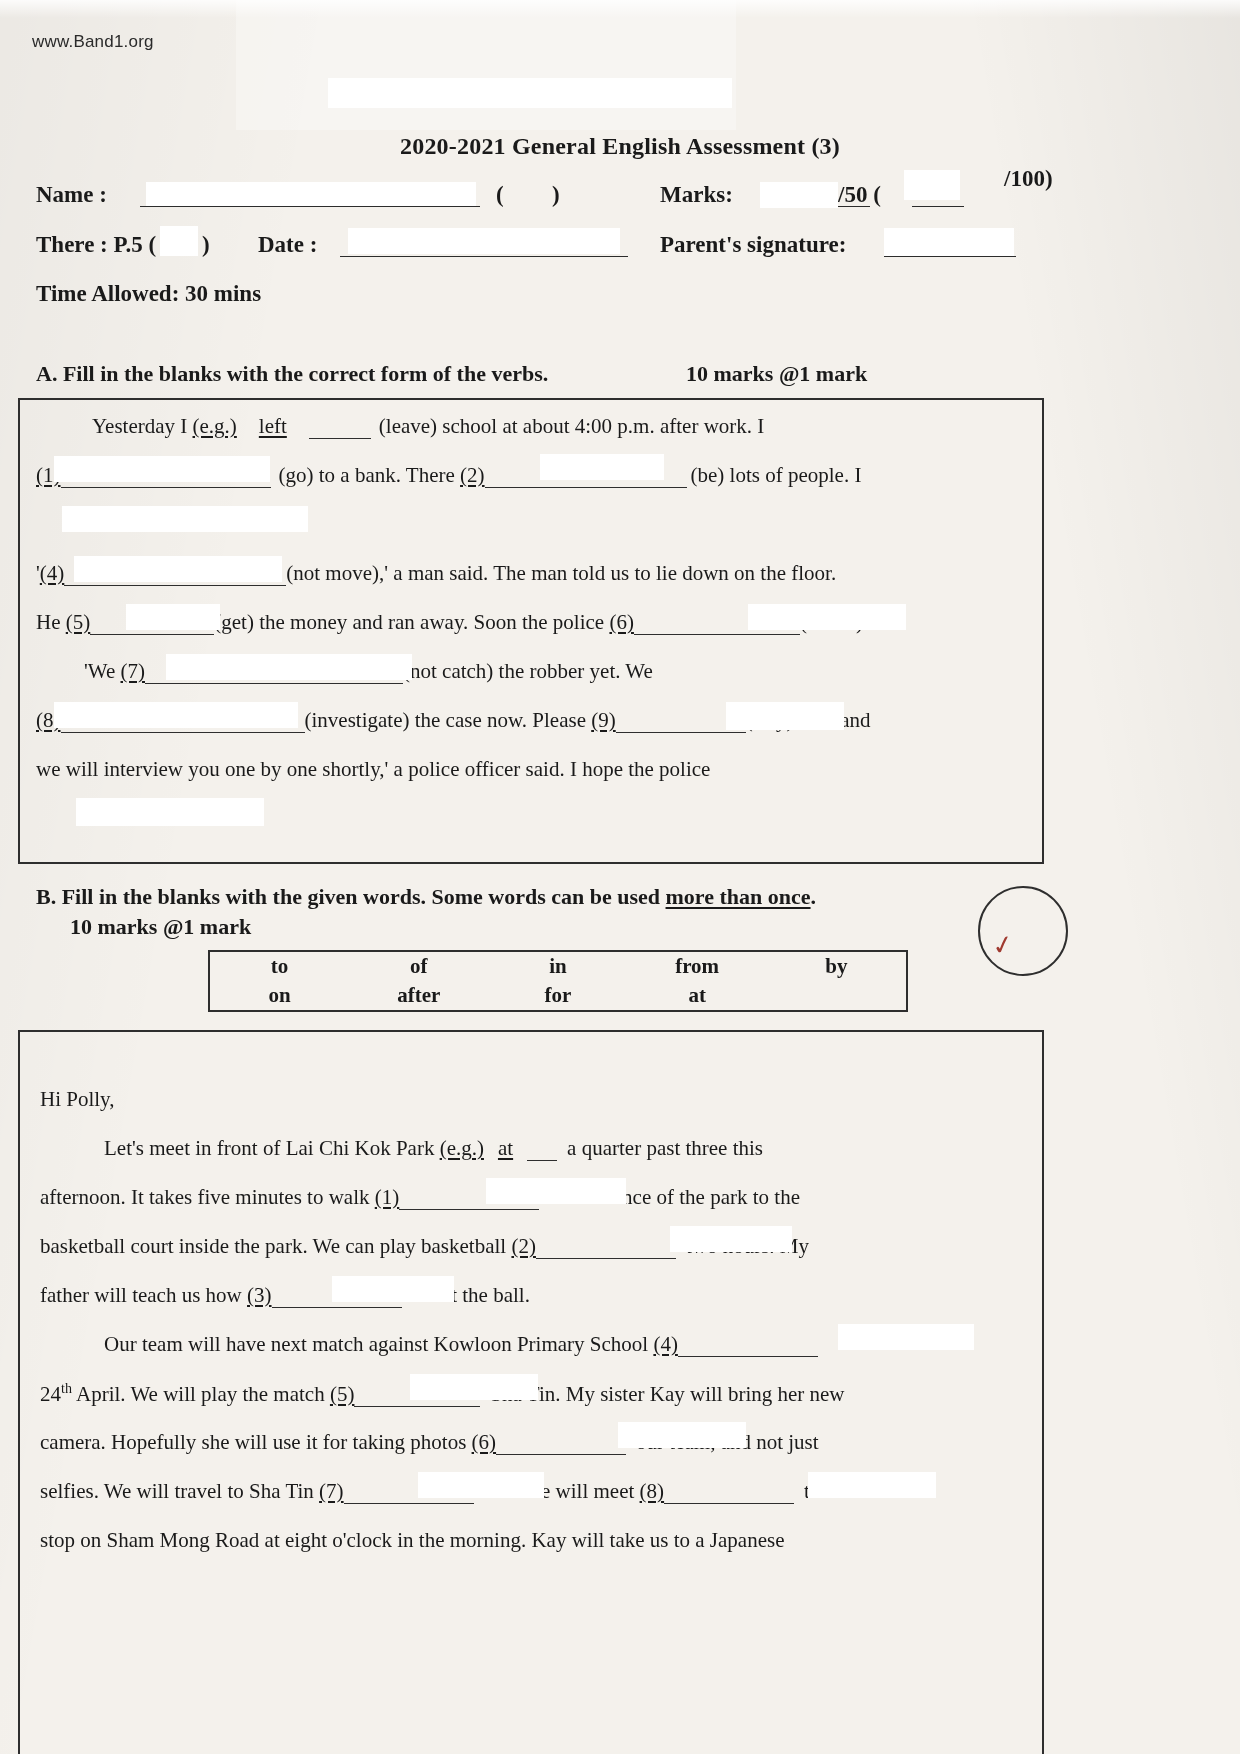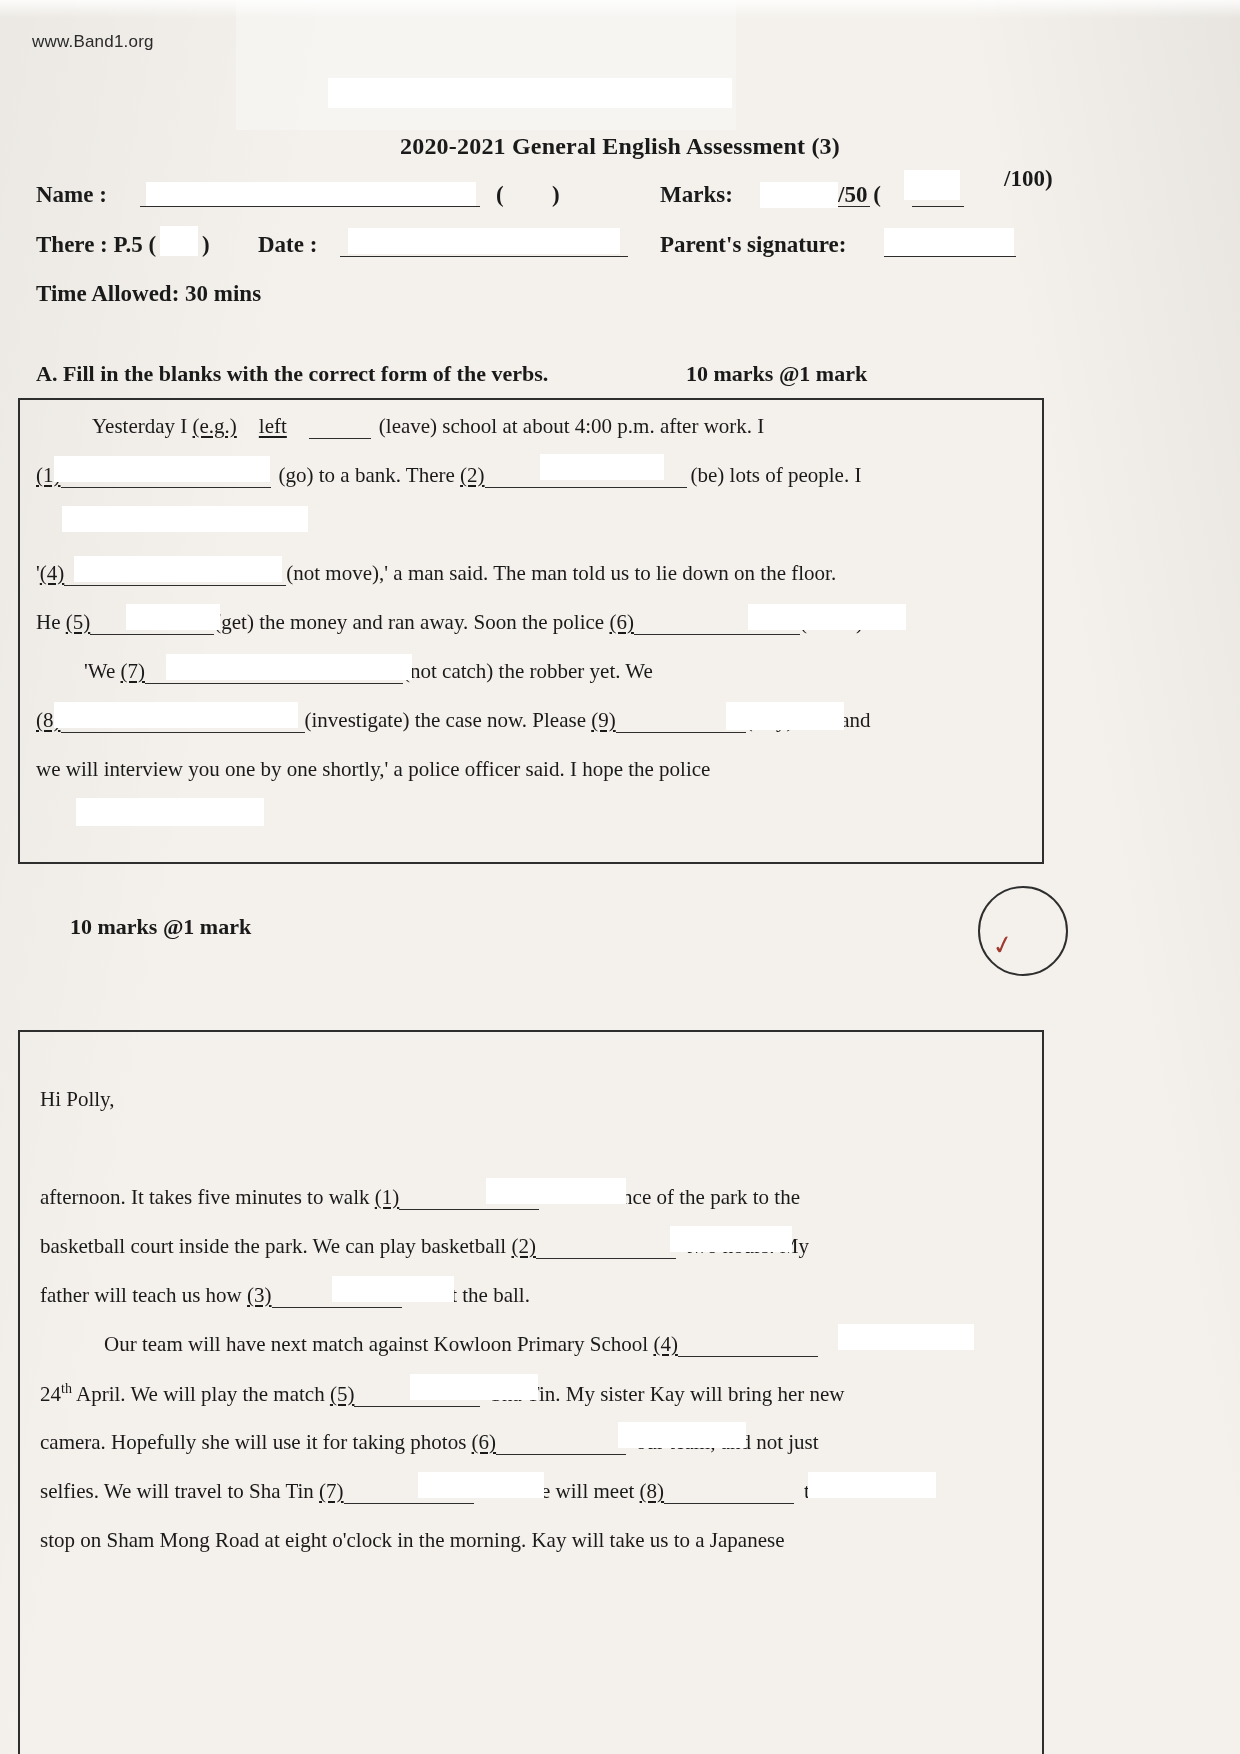--- a/index.html
+++ b/index.html
@@ -169,30 +169,52 @@
 
   <div class="line" style="left:36px; top:708px;">
     <span class="ul">(8)</span><span class="blank" style="width:244px;"></span><span>(investigate) the case now. Please </span><span class="ul">(9)</span><span class="blank" style="width:130px;"></span><span>(stay) here and</span>
   </div>
 
   <div class="line" style="left:36px; top:757px;">
     <span>we will interview you one by one shortly,' a police officer said. I hope the police</span>
   </div>
 
 
+  <div class="section-head" style="left:36px; top:884px; width:960px;">
+    <span>B. Fill in the blanks with the given words. Some words can be used </span><span class="ul">more than once</span><span>.</span>
+  </div>
   <div class="section-head" style="left:70px; top:914px;">10 marks @1 mark</div>
 
   <div class="circle" style="left:978px; top:886px; width:86px; height:86px;"></div>
   <div class="swoosh" style="left:992px; top:930px;">✓</div>
 
+  <div class="wordbank" style="left:208px; top:950px; width:700px; height:62px;">
+    <div class="row">
+      <span>to</span>
+      <span>of</span>
+      <span>in</span>
+      <span>from</span>
+      <span>by</span>
+    </div>
+    <div class="row">
+      <span>on</span>
+      <span>after</span>
+      <span>for</span>
+      <span>at</span>
+      <span></span>
+    </div>
+  </div>
 
   <div class="box" style="left:18px; top:1030px; width:1026px; height:724px; border-bottom:none;"></div>
 
   <div class="line" style="left:40px; top:1087px;">Hi Polly,</div>
 
+  <div class="line" style="left:104px; top:1136px;">
+    <span>Let's meet in front of Lai Chi Kok Park </span><span class="ul">(e.g.)</span><span class="ul handwrite" style="padding:0 14px;">at</span><span class="blank" style="width:30px;"></span><span style="margin-left:10px;">a quarter past three this</span>
+  </div>
 
   <div class="line" style="left:40px; top:1185px;">
     <span>afternoon. It takes five minutes to walk </span><span class="ul">(1)</span><span class="blank" style="width:140px;"></span><span style="margin-left:10px;">the entrance of the park to the</span>
   </div>
 
   <div class="line" style="left:40px; top:1234px;">
     <span>basketball court inside the park. We can play basketball </span><span class="ul">(2)</span><span class="blank" style="width:140px;"></span><span style="margin-left:10px;">two hours. My</span>
   </div>
 
   <div class="line" style="left:40px; top:1283px;">

